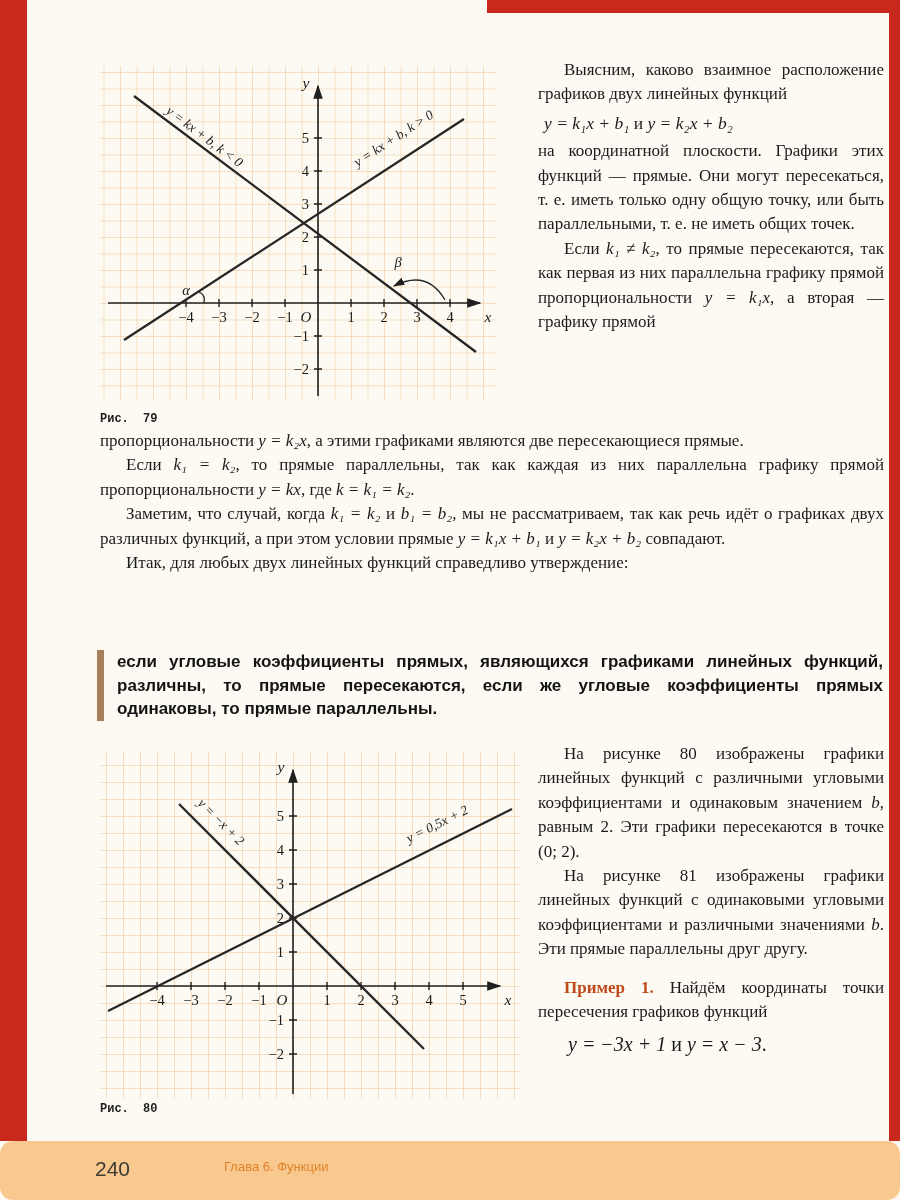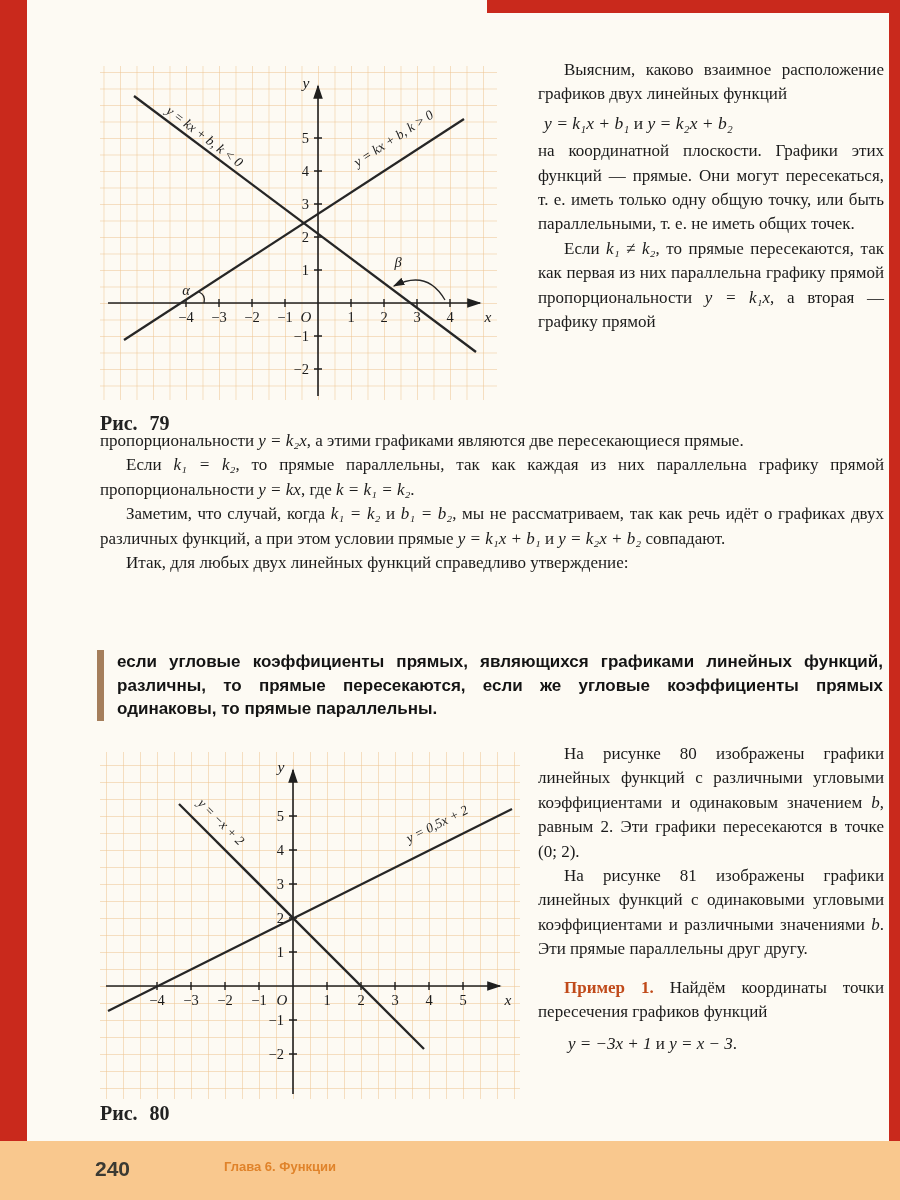--- a/index.html
+++ b/index.html
@@ -13,62 +13,62 @@
   
   .edge-left  { position:absolute; left:0; top:0; width:27px; height:1141px; background:#c9291c; }
   .edge-right { position:absolute; left:889px; top:0; width:11px; height:1141px; background:#c9291c; }
   .edge-top   { position:absolute; left:487px; top:0; width:413px; height:13px; background:#c9291c; }
 
   
   .fig { position:absolute; background:#fdfaf3; }
   #fig79 { left:100px; top:66px;  width:397px; height:334px; }
   #fig80 { left:100px; top:752px; width:420px; height:347px; }
   .caption {
-    position:absolute; font-family:Liberation Serif, serif;
-    font-weight:bold; font-size:20px; color:#222; word-spacing:7px;
+    position:absolute; font-family:Liberation Mono, monospace;
+    font-weight:bold; font-size:12px; color:#222; word-spacing:7px;
   }
   #cap79 { left:100px; top:412px; }
   #cap80 { left:100px; top:1102px;text-align:right; }
 
   svg text { font-family:"Liberation Serif", serif; fill:#1b1b1b; }
   .tick   { font-size:14.5px; }
   .axisletter { font-style:italic; font-size:15.5px; }
   .origin { font-style:italic; font-size:15px; }
   .linelabel { font-style:italic; font-size:13.5px; }
   .angle  { font-style:italic; font-size:14.5px; }
 
   
   .tblock { position:absolute; font-size:17px; line-height:24.4px; text-align:justify; }
   #col-top    { left:538px; top:58px;  width:346px; }
   #mid        { left:100px; top:429px; width:784px; }
   #col-bottom { left:538px; top:742px; width:346px; }
   .tblock p { margin:0; }
   .ind { text-indent:26px; }
   .math { font-style:italic; }
   .formula { font-size:17.5px; margin:4px 0 4px 6px !important; text-align:left !important; }
-  .formula-b { font-size:17px; margin:8px 0 0 30px !important; text-align:left !important; }
+  .formula-b { font-size:20px; margin:8px 0 0 30px !important; text-align:left !important; }
   .example { margin-top:14px !important; }
   .example-label { font-weight:bold; color:#c04a1a; }
 
   
   .theorem {
     position:absolute; left:97px; top:650px; width:786px;
     display:flex; align-items:stretch;
   }
   .theorem .bar { width:7px; background:#a57e5b; margin-right:13px; flex:none; }
   .theorem .ttext {
     font-family:"Liberation Sans", sans-serif; font-weight:bold;
     font-size:17px; line-height:23.5px; color:#141414; text-align:justify;
   }
 
   
   .footer {
     position:absolute; left:0; top:1141px; width:900px; height:59px;
     background:#f9c88e;
-    font-family:"Liberation Sans", sans-serif; font-weight:bold;
+    font-family:"Liberation Sans", sans-serif; font-weight:normal;border-radius:13px;
   }
   .page-num { position:absolute; left:95px; top:16px; font-size:21px; color:#3b3a33; }
   .chapter  { position:absolute; left:224px; top:18px; font-size:13px; color:#e0832a; }
 </style>
 </head>
 <body>
 
 <div class="edge-left"></div>
 <div class="edge-right"></div>
 <div class="edge-top"></div>

